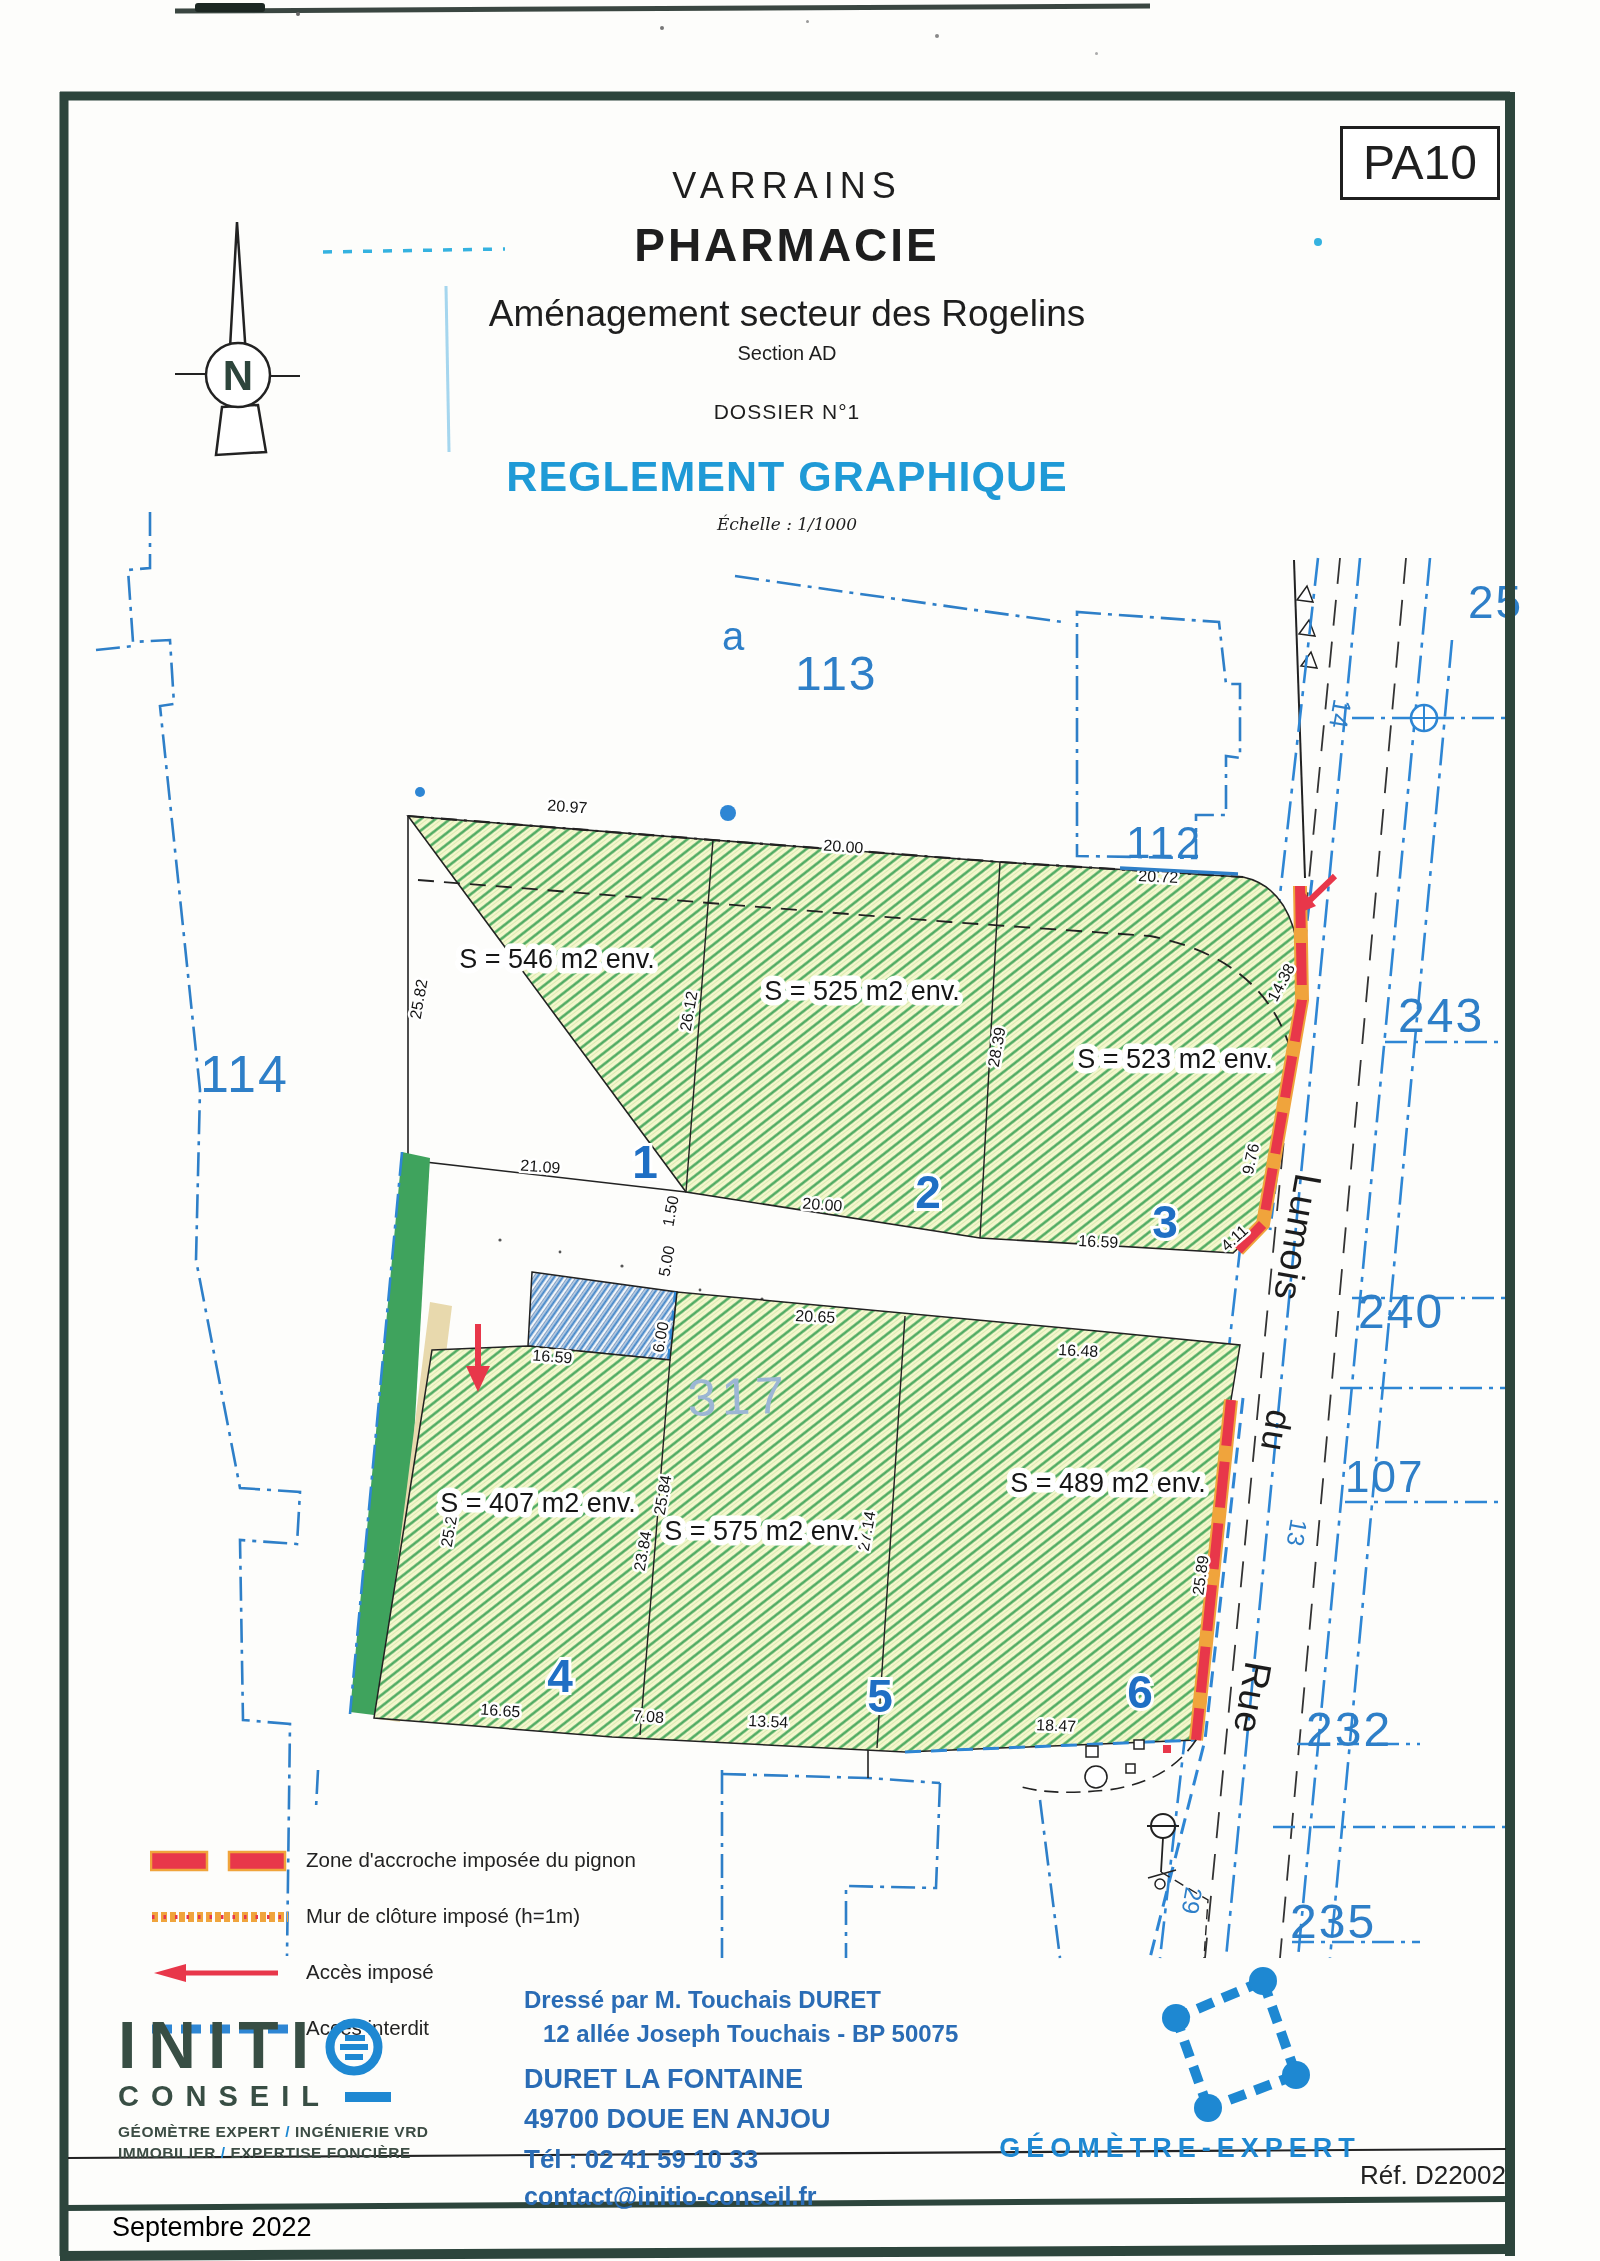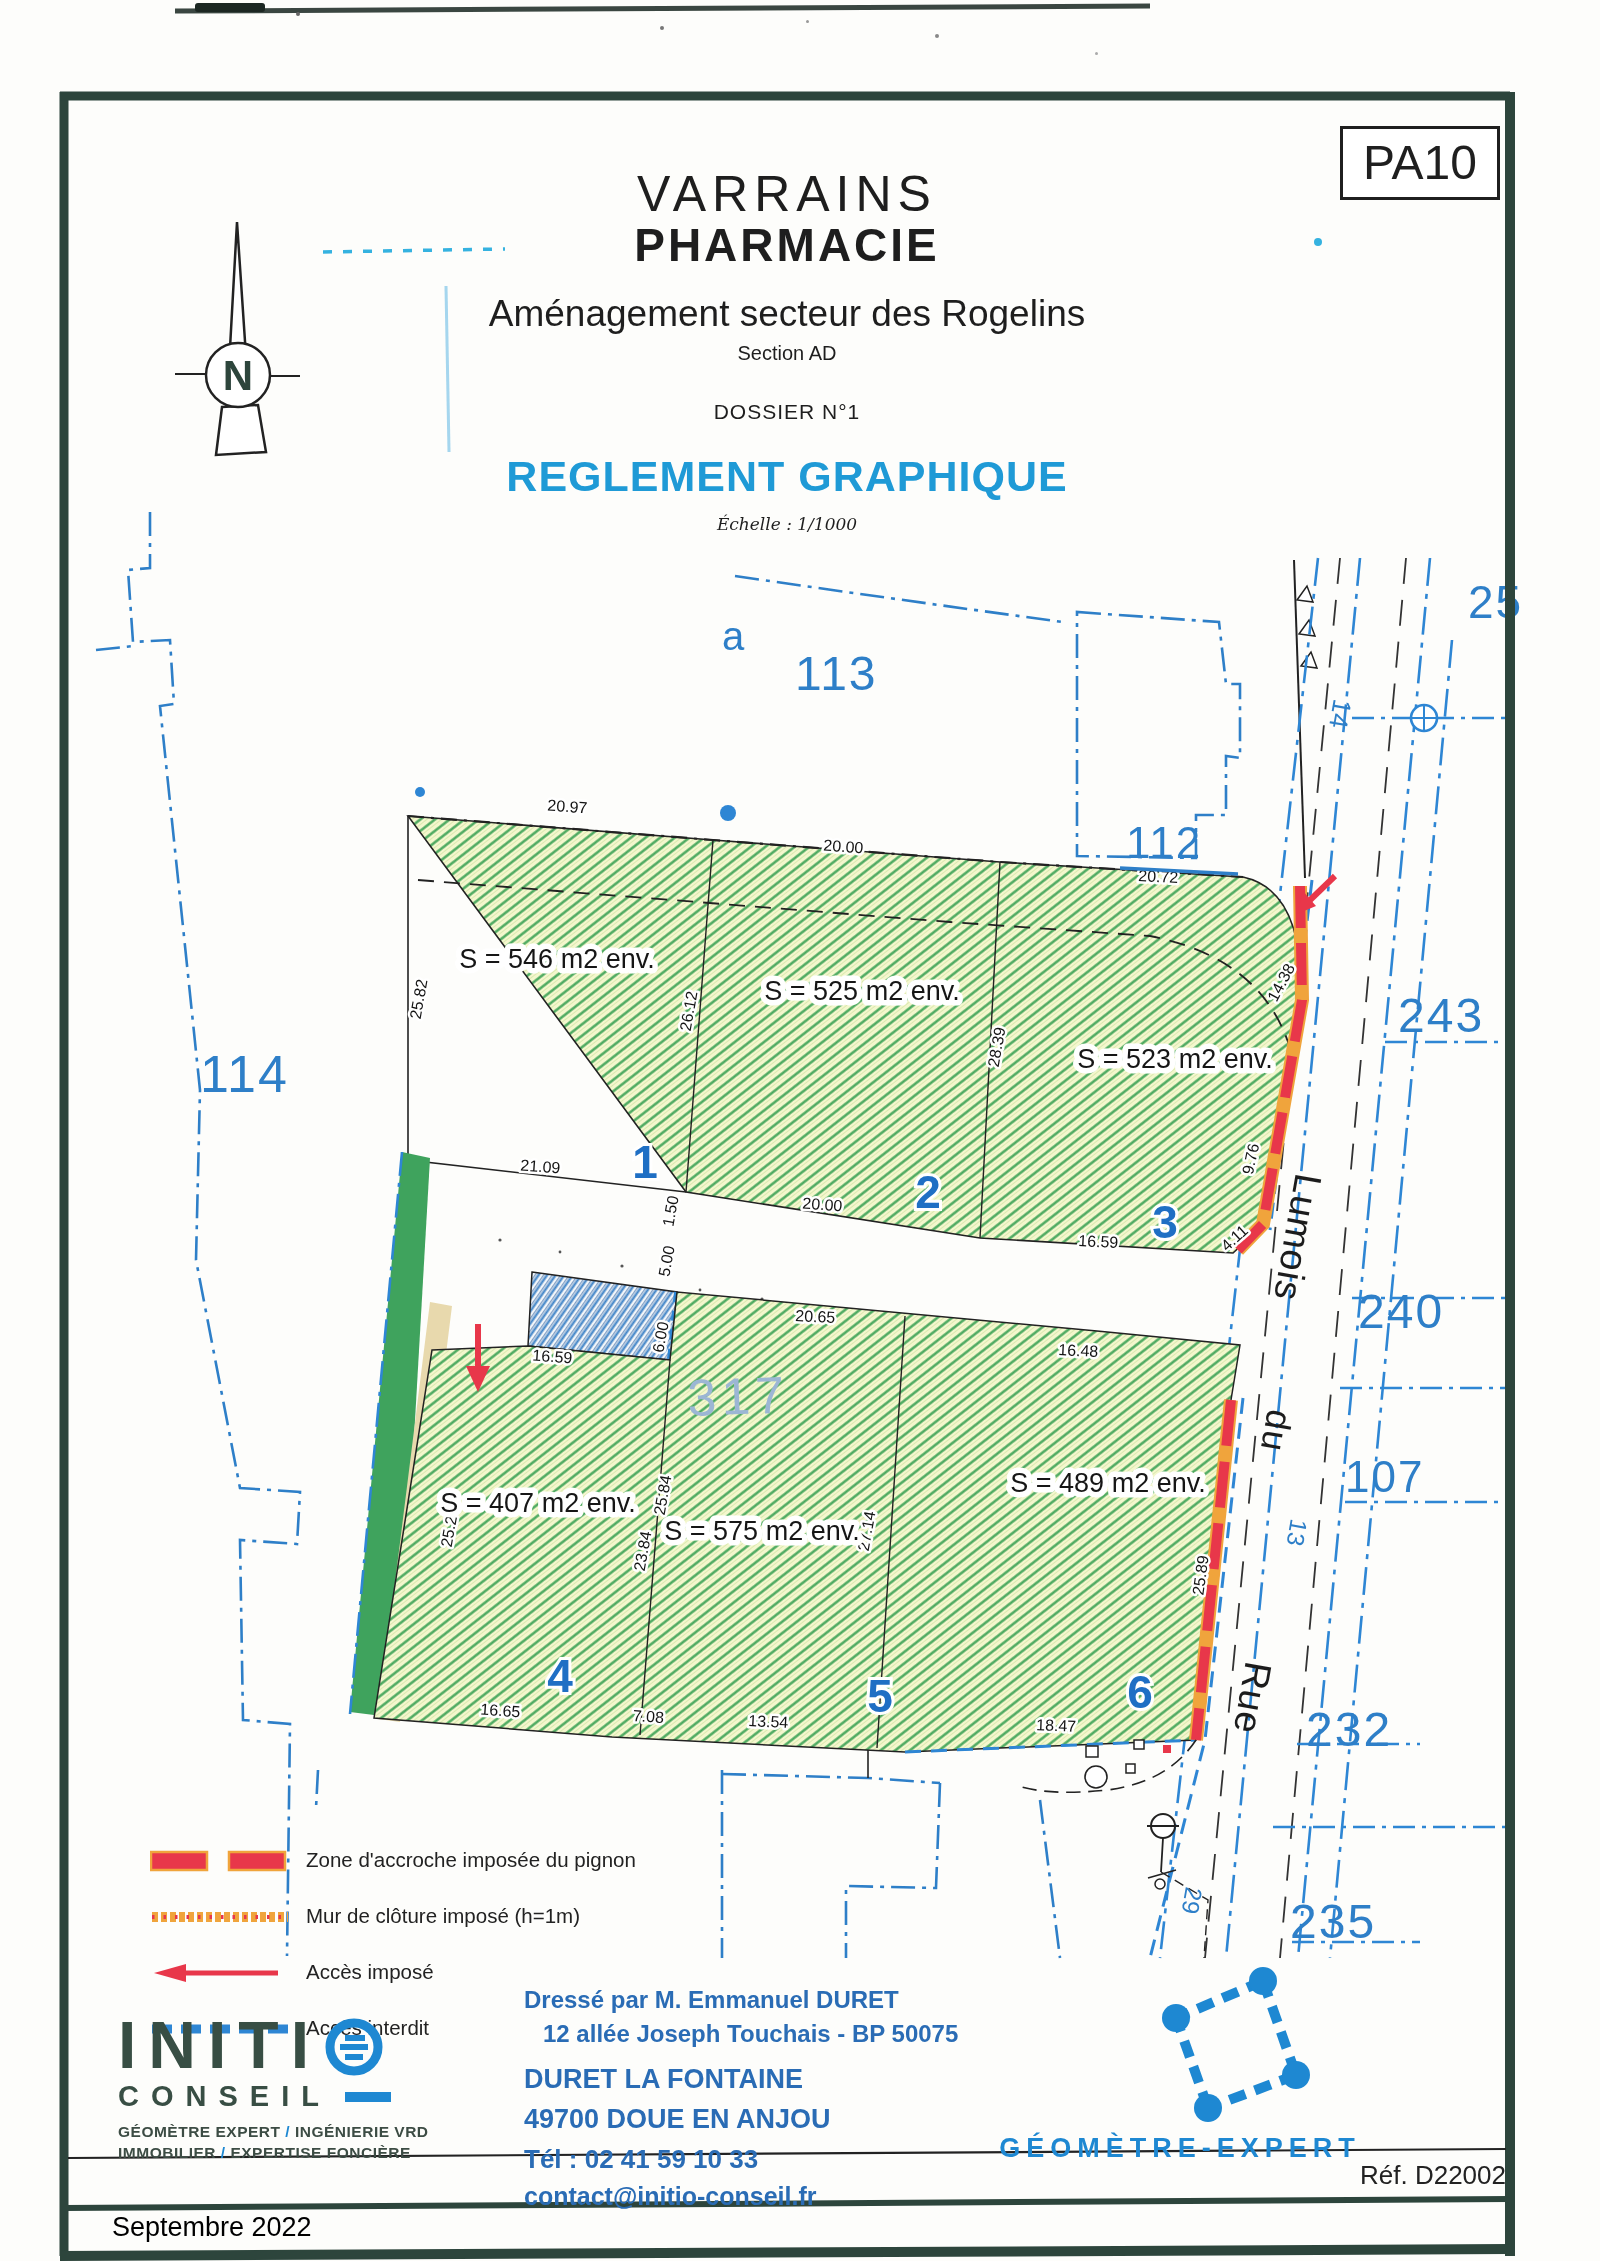--- a/index.html
+++ b/index.html
@@ -11,21 +11,21 @@
   .area{font-size:27px;fill:#161616;paint-order:stroke;stroke:#ffffff;stroke-width:11px;
         stroke-linejoin:round;text-anchor:middle;}
   .lotnum{font-size:46px;font-weight:700;fill:#1f6fc4;paint-order:stroke;stroke:#ffffff;
           stroke-width:6px;text-anchor:middle;}
   .pnum{font-size:48px;fill:#2e7fc8;letter-spacing:2px;}
   .pnum-faded{font-size:52px;fill:#9cb6d4;letter-spacing:5px;}
   .pnum-sm{font-size:24px;fill:#2e7fc8;}
   .stname{font-size:38px;fill:#1c1c1c;letter-spacing:1px;}
   .abs{position:absolute;}
   .hline{position:absolute;left:64px;width:1446px;text-align:center;color:#1e1e1e;white-space:nowrap;}
-  .t1{top:165px;font-size:50px;letter-spacing:6px;}
+  .t1{top:165px;font-size:36px;letter-spacing:6px;}
   .t2{top:218px;font-size:46px;font-weight:700;letter-spacing:3px;}
   .t3{top:293px;font-size:37px;}
   .t4{top:342px;font-size:20px;}
   .t5{top:400px;font-size:21px;letter-spacing:1px;}
   .t6{top:452px;font-size:43px;font-weight:700;color:#1f9ad6;letter-spacing:1px;}
   .t7{top:514px;font-size:17px;font-style:italic;font-family:"DejaVu Serif",serif;}
   #pa10{position:absolute;left:1340px;top:126px;width:154px;height:68px;background:#fff;
         border:3px solid #1f1f1f;text-align:center;line-height:68px;font-size:48px;color:#1f1f1f;}
   #legend{position:absolute;left:150px;top:1816px;}
   .lrow{display:flex;align-items:flex-end;margin-bottom:30px;margin-top:32px;}
@@ -328,21 +328,21 @@
     </div>
     <div class="row2">
       <span class="sub">CONSEIL</span>
       <span class="bdash"></span>
     </div>
     <div class="tag"><span>GÉOMÈTRE EXPERT </span><span class="sl">/</span><span> INGÉNIERIE VRD</span></div>
     <div class="tag" style="margin-top:3px"><span>IMMOBILIER </span><span class="sl">/</span><span> EXPERTISE FONCIÈRE</span></div>
   </div>
 
   <div id="author">
-    <div class="a1">Dressé par M. Emmanuel DURET</div>
+    <div class="a1">Dressé par M. Touchais DURET</div>
     <div class="a2">12 allée Joseph Touchais - BP 50075</div>
     <div class="a3">DURET LA FONTAINE</div>
     <div class="a4">49700 DOUE EN ANJOU</div>
     <div class="a5">Tél : 02 41 59 10 33</div>
     <div class="a6">contact@initio-conseil.fr</div>
   </div>
 
   <div id="geom">
     <svg width="230" height="165" viewBox="0 0 230 165" style="margin-left:55px">
       <g stroke="#1e88d2" stroke-width="10" stroke-dasharray="17 10">

